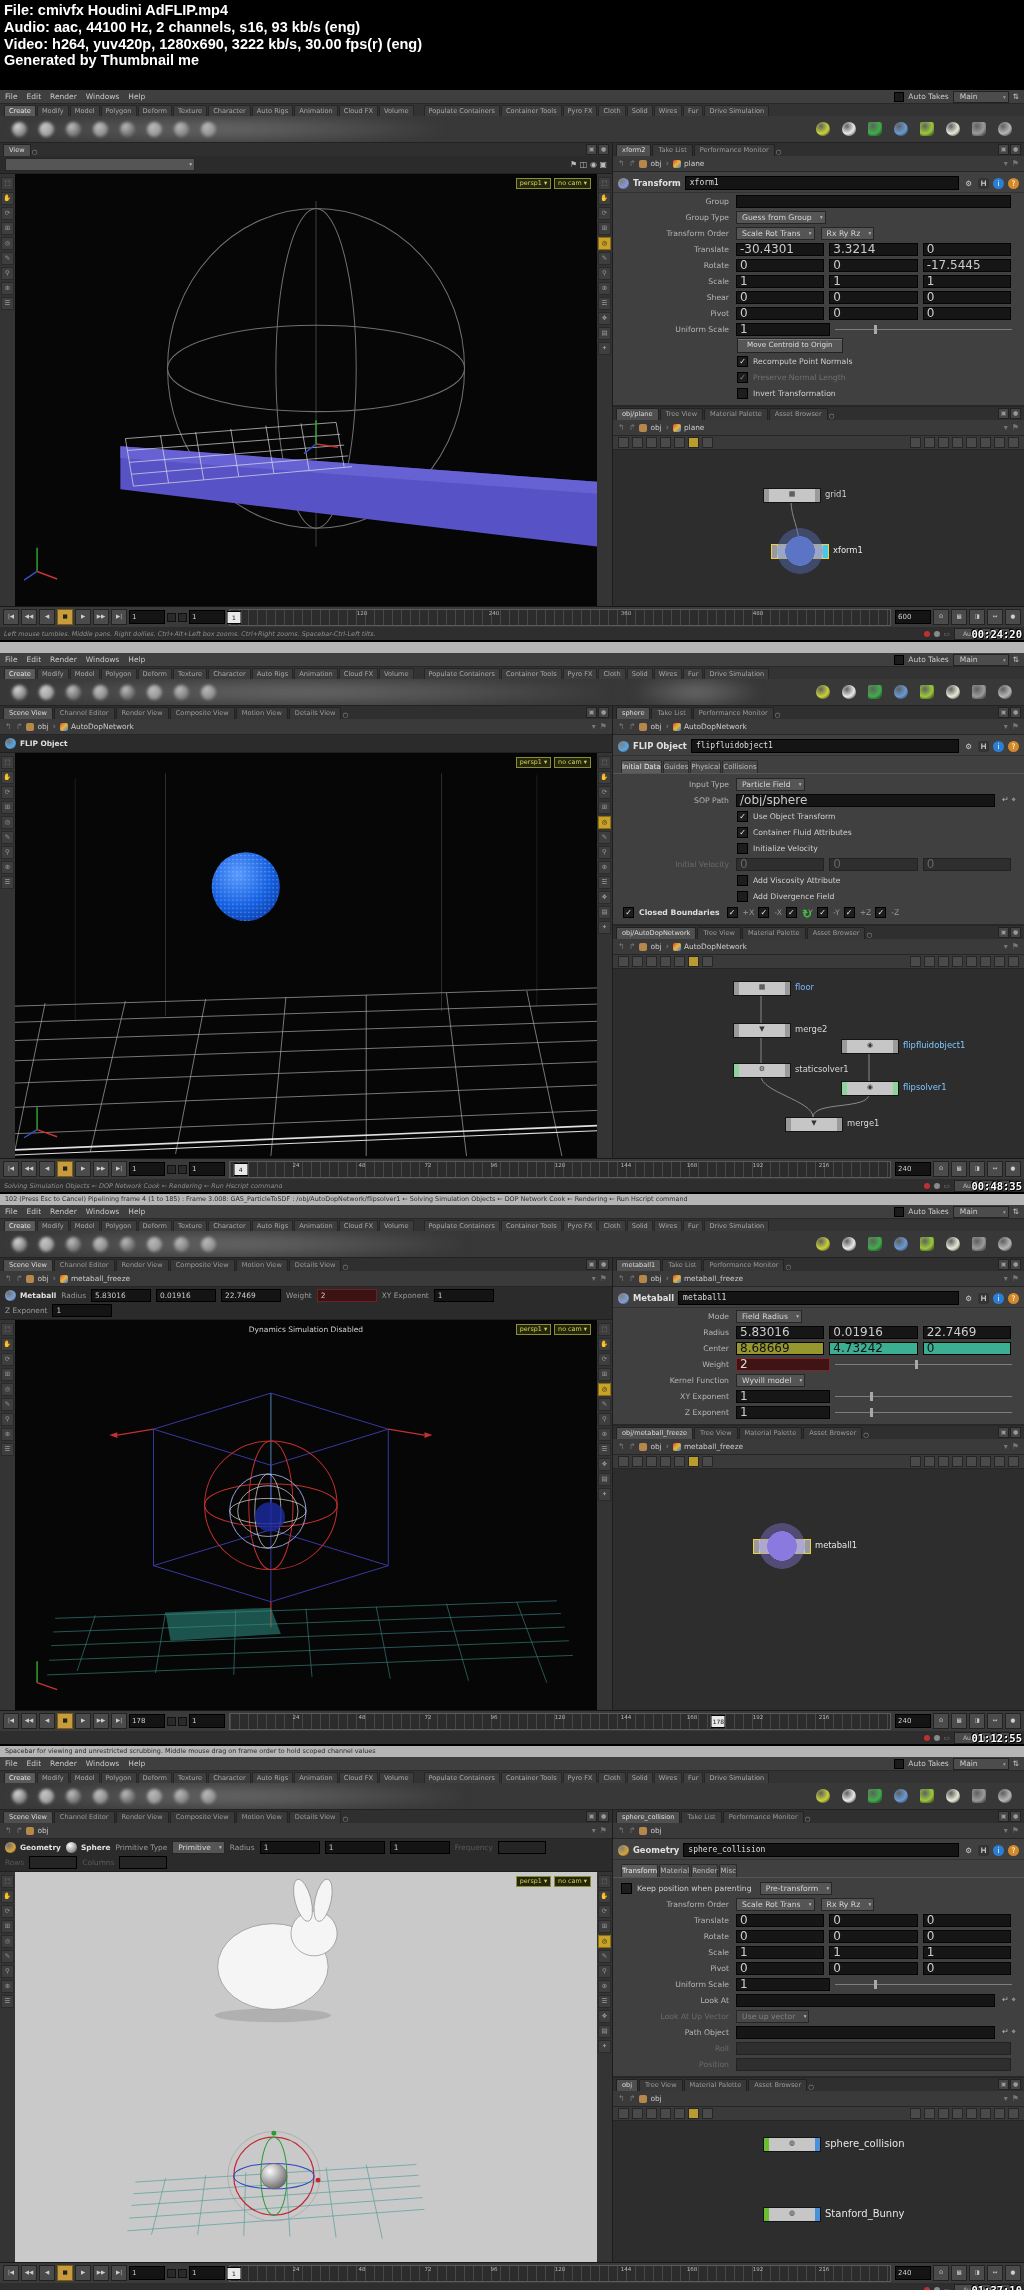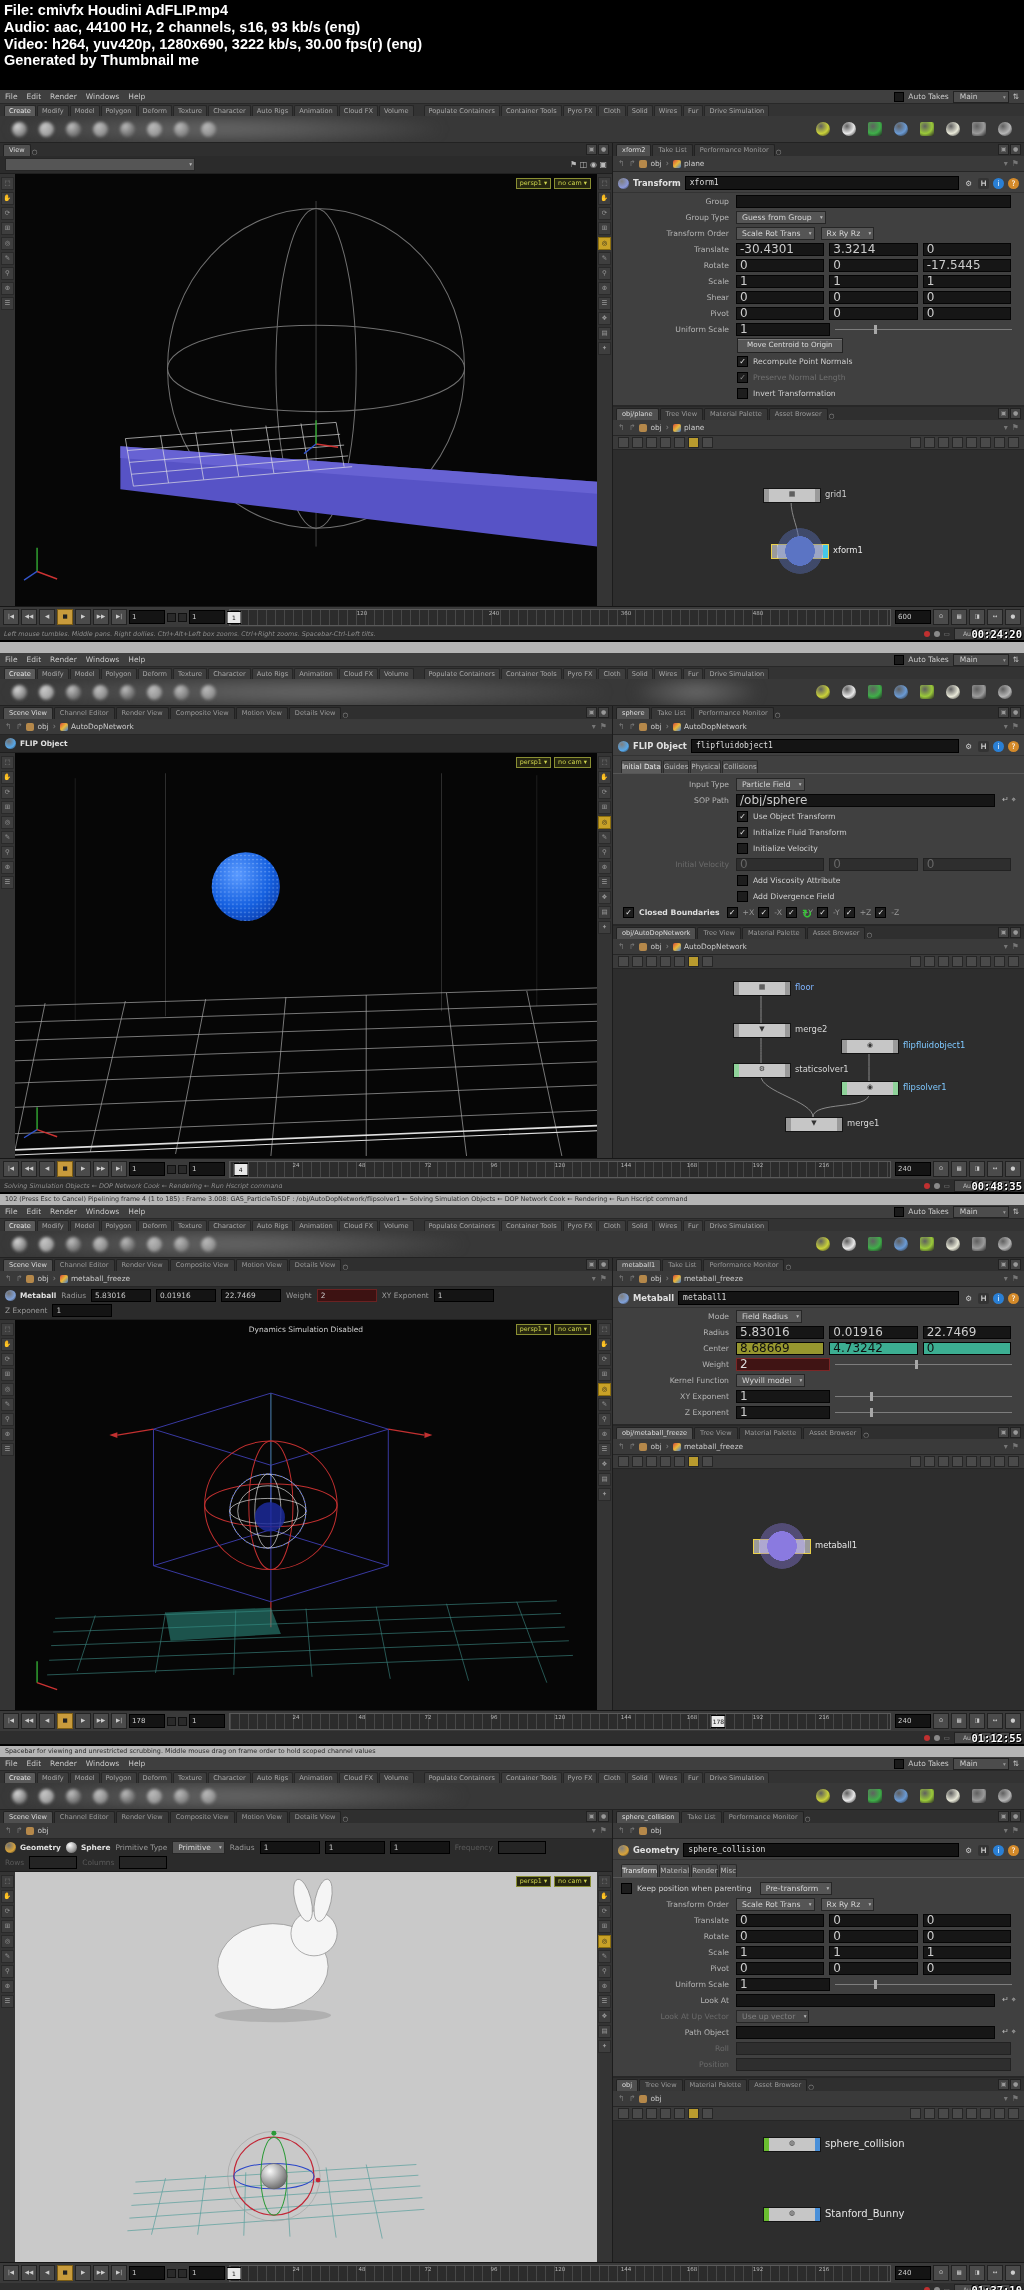--- a/index.html
+++ b/index.html
@@ -687,21 +687,21 @@
               <span class="plabel">SOP Path</span>
               <span class="pfield">/obj/sphere</span>
               <span class="pathicons">↵ ⌖</span>
             </div>
             <div class="prow indent">
               <span class="pcheck">✓</span>
               <span class="pchklbl">Use Object Transform</span>
             </div>
             <div class="prow indent">
               <span class="pcheck">✓</span>
-              <span class="pchklbl">Initialize Fluid Transform</span>
+              <span class="pchklbl">Container Fluid Attributes</span>
             </div>
             <div class="prow indent">
               <span class="pcheck"></span>
               <span class="pchklbl">Initialize Velocity</span>
             </div>
             <div class="prow">
               <span class="plabel dim">Initial Velocity</span>
               <span class="pfield dim">0</span>
               <span class="pfield dim">0</span>
               <span class="pfield dim">0</span>

